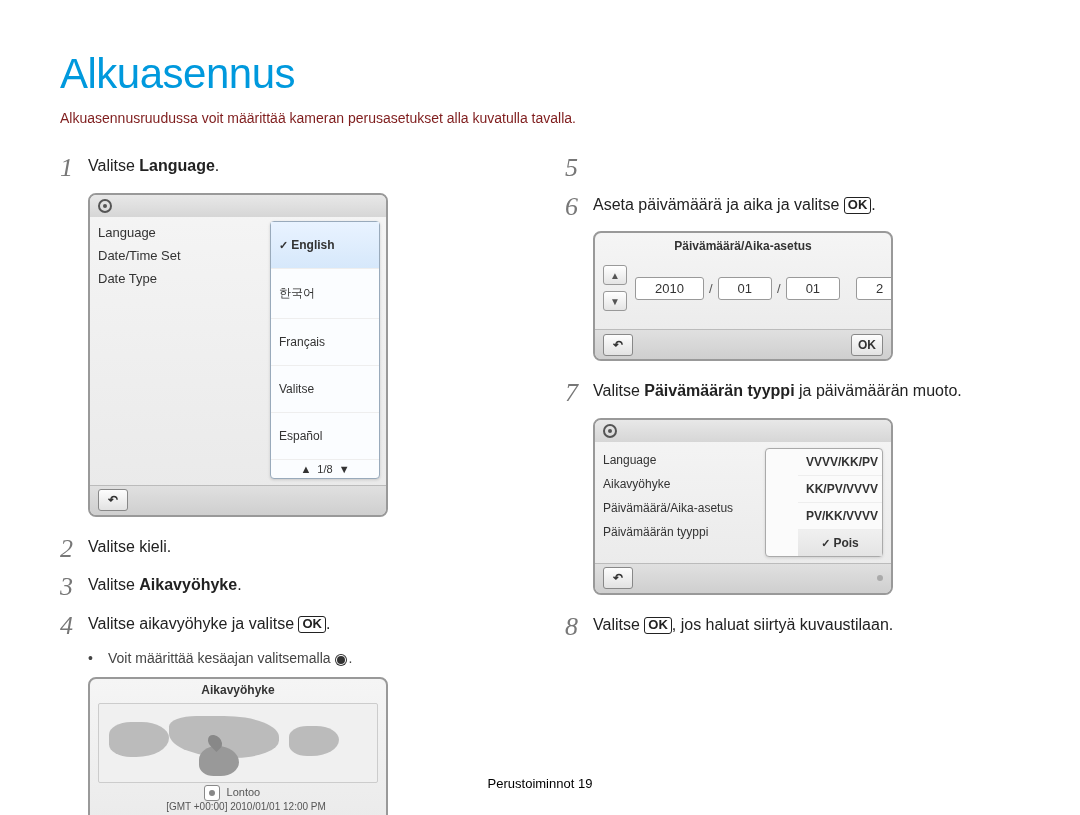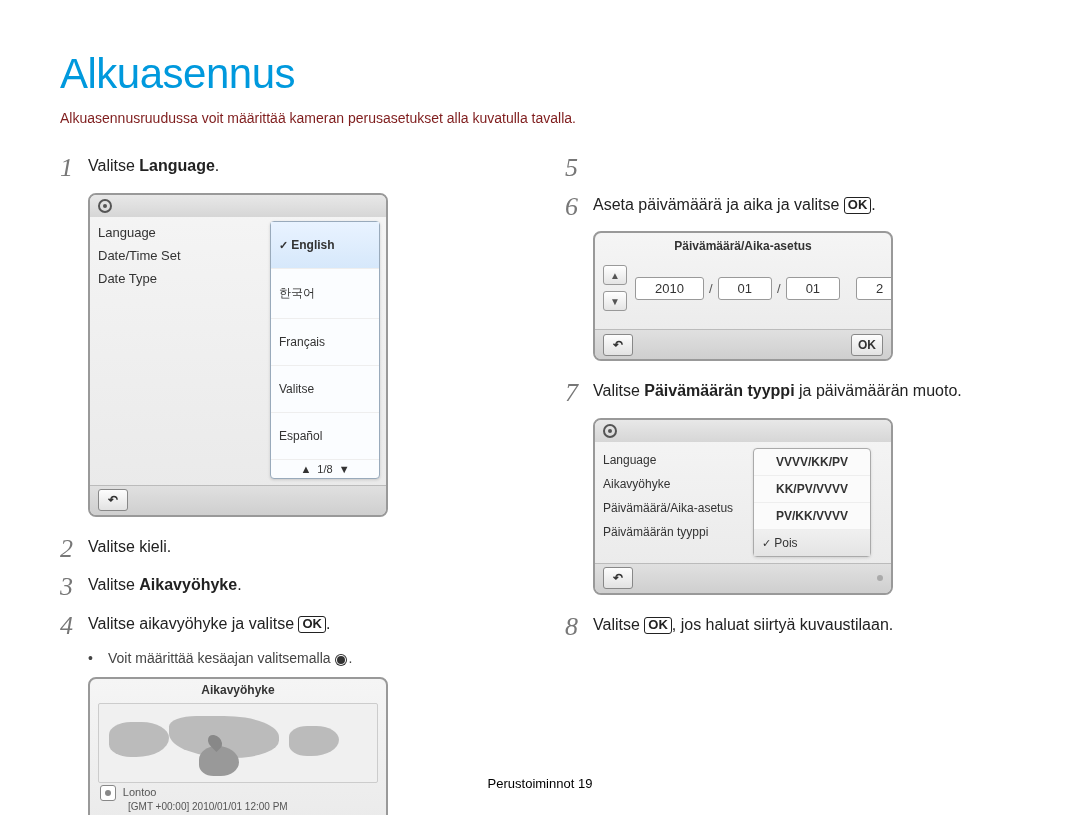--- a/index.html
+++ b/index.html
@@ -93,21 +93,21 @@
   .map {
     height:80px; background:#f0f0f0; margin:2px 8px; border:1px solid #ccc;
     position:relative; overflow:hidden; border-radius:2px;
   }
   .landmass { position:absolute; background:#bbb; border-radius:40% 50% 60% 40%; }
   .l1{left:10px;top:18px;width:60px;height:35px;}
   .l2{left:70px;top:12px;width:110px;height:42px;border-radius:30% 60% 50% 70%;}
   .l3{left:190px;top:22px;width:50px;height:30px;}
   .l4{left:100px;top:42px;width:40px;height:30px;background:#999;border-radius:50% 60% 50% 40%;}
   .pin{position:absolute;left:110px;top:30px;width:12px;height:16px;background:#888;border-radius:50% 50% 50% 0;transform:rotate(-45deg);}
-  .tz-info { font-size:10px; padding:0 22px 4px 10px; color:#555; }
+  .tz-info { font-size:10px; padding:0 22px 4px 10px; color:#555;text-align:center; }
   .tz-info .loc{font-size:11px;display:block;}
   .tz-sun {
     display:inline-block;width:16px;height:16px;border:1px solid #888;border-radius:3px;
     margin-right:4px;vertical-align:middle;position:relative;background:#fff;
   }
   .tz-sun::before{content:"";position:absolute;left:4px;top:4px;width:6px;height:6px;background:#888;border-radius:50%;}
   
   .dt-title{ text-align:center; font-weight:bold; font-size:12px; padding:6px 0 2px 0; }
   .dt-body { display:flex; align-items:center; padding: 10px 8px 18px 8px; gap:8px; }
   .arrcol { display:flex; flex-direction:column; gap:6px; }
@@ -120,26 +120,27 @@
   .fld {
     border:1px solid #999;border-radius:3px;background:#fff;
     padding:3px 19px; min-width:30px; text-align:center;
   }
   .sep { padding:0 1px; color:#555; }
   
   .dtype-left { flex:1; padding:6px 0 6px 8px; font-size:12px; }
   .dtype-left .mi { padding:5px 0; }
   .dtype-right {
     width:118px; border:1px solid #aaa; border-radius:4px;
-    margin:6px 20px 6px 0; background:#fbfbfb; font-size:12px;
+    margin:6px 8px 6px 0; background:#fbfbfb; font-size:12px;
     box-shadow:0 1px 3px rgba(0,0,0,0.12);
+    padding-left:32px;
   }
   .dtype-right .opt { padding:6px 8px; border-bottom:1px solid #eee; font-weight:bold; text-align:center; }
   .dtype-right .opt:last-child{border-bottom:none;}
-  .dtype-right .opt.sel { background:linear-gradient(#f0f0f0,#e4e4e4); text-align:left; font-weight:normal; }
+  .dtype-right .opt.sel { background:linear-gradient(#f0f0f0,#e4e4e4); text-align:center; font-weight:bold; }
   .ok-glyph {
     display:inline-block; font-size:13px; font-weight:bold;
     border:1.5px solid #222; border-radius:3px; padding:0 3px; line-height:1.1;
     font-family: Arial, sans-serif;
     vertical-align:middle;
   }
   .footer-btn-group{display:flex;gap:6px;}
   .device-footer .dot{width:6px;height:6px;background:#aaa;border-radius:50%;margin-left:auto;}
   .page-footer {
     position:absolute; bottom:24px; left:0; width:100%; text-align:center;

